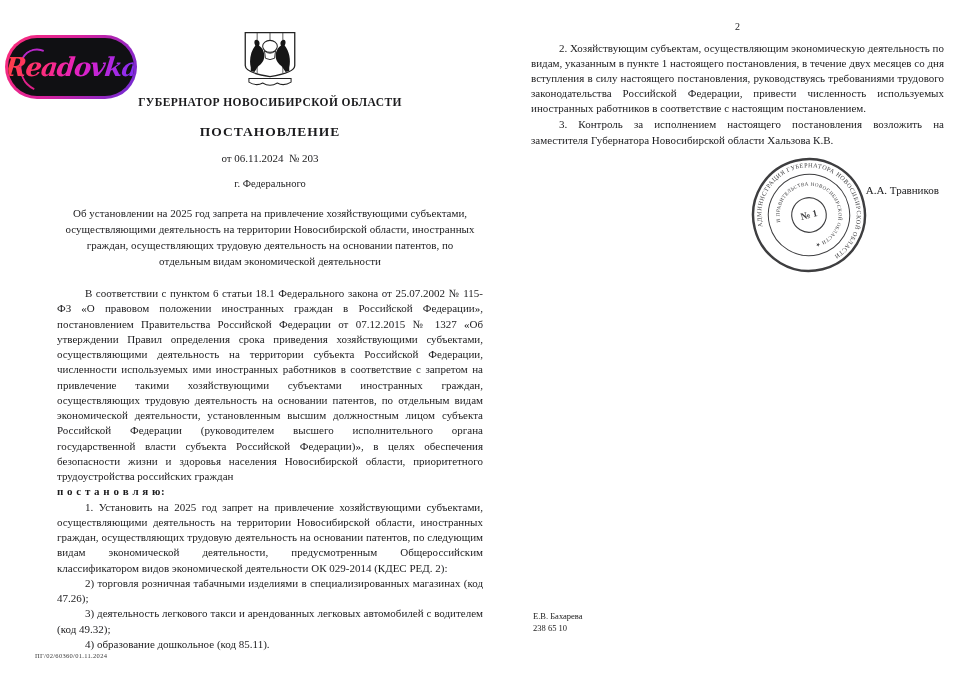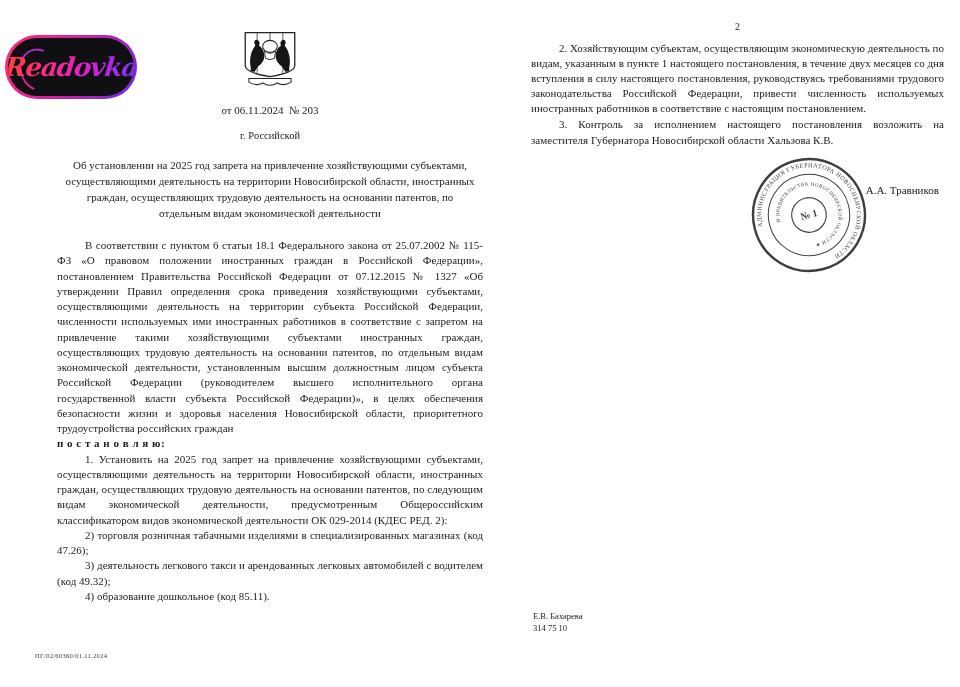--- a/index.html
+++ b/index.html
@@ -76,22 +76,24 @@
     <line x1="22" y1="2" x2="22" y2="46.5" stroke="#232323" stroke-width="0.8"></line>
     <line x1="36" y1="2" x2="36" y2="10" stroke="#232323" stroke-width="0.8"></line>
     <line x1="50" y1="2" x2="50" y2="46.5" stroke="#232323" stroke-width="0.8"></line>
     <ellipse cx="36" cy="17" rx="8" ry="6.5" fill="#ffffff" stroke="#232323" stroke-width="1.1"></ellipse>
     <path d="M30,22 Q36,27 42,22 L41,30 Q36,33 31,30 Z" fill="#ffffff" stroke="#232323" stroke-width="1"></path>
     <path d="M15,40 C13,32 15,22 20,16 C18,13 19,9 22,10 C25,11 25,14 24,16 C29,19 31,26 29,32 C27,37 23,38 21,42 L19,45 L15,44 Z" fill="#161616"></path>
     <path d="M57,40 C59,32 57,22 52,16 C54,13 53,9 50,10 C47,11 47,14 48,16 C43,19 41,26 43,32 C45,37 49,38 51,42 L53,45 L57,44 Z" fill="#161616"></path>
     <path d="M13,52 H59 V56 Q51,61 44,57 Q36,62 28,57 Q21,61 13,56 Z" fill="#ffffff" stroke="#232323" stroke-width="1.1"></path>
   </svg>
 
+  <div class="org">ГУБЕРНАТОР НОВОСИБИРСКОЙ ОБЛАСТИ</div>
+  <div class="doc-type">ПОСТАНОВЛЕНИЕ</div>
   <div class="date-line">от 06.11.2024  № 203</div>
-  <div class="city">г. Российской</div>
+  <div class="city">г. Федерального</div>
   <div class="title">Об установлении на 2025 год запрета на привлечение хозяйствующими субъектами, осуществляющими деятельность на территории Новосибирской области, иностранных граждан, осуществляющих трудовую деятельность на основании патентов, по отдельным видам экономической деятельности</div>
 
   <div class="body-text">
     <p>В соответствии с пунктом 6 статьи 18.1 Федерального закона от 25.07.2002 № 115-ФЗ «О правовом положении иностранных граждан в Российской Федерации», постановлением Правительства Российской Федерации от 07.12.2015 № 1327 «Об утверждении Правил определения срока приведения хозяйствующими субъектами, осуществляющими деятельность на территории субъекта Российской Федерации, численности используемых ими иностранных работников в соответствие с запретом на привлечение такими хозяйствующими субъектами иностранных граждан, осуществляющих трудовую деятельность на основании патентов, по отдельным видам экономической деятельности, установленным высшим должностным лицом субъекта Российской Федерации (руководителем высшего исполнительного органа государственной власти субъекта Российской Федерации)», в целях обеспечения безопасности жизни и здоровья населения Новосибирской области, приоритетного трудоустройства российских граждан</p>
     <p class="resolve">п о с т а н о в л я ю:</p>
     <p>1. Установить на 2025 год запрет на привлечение хозяйствующими субъектами, осуществляющими деятельность на территории Новосибирской области, иностранных граждан, осуществляющих трудовую деятельность на основании патентов, по следующим видам экономической деятельности, предусмотренным Общероссийским классификатором видов экономической деятельности ОК 029-2014 (КДЕС РЕД. 2):</p>
     <p>2) торговля розничная табачными изделиями в специализированных магазинах (код 47.26);</p>
     <p>3) деятельность легкового такси и арендованных легковых автомобилей с водителем (код 49.32);</p>
     <p>4) образование дошкольное (код 85.11).</p>
   </div>
@@ -123,14 +125,14 @@
         <textPath href="#ring-inner-path">И ПРАВИТЕЛЬСТВА НОВОСИБИРСКОЙ ОБЛАСТИ ★</textPath>
       </text>
       <text x="60" y="63" font-size="9.5" font-weight="bold" text-anchor="middle">№ 1</text>
     </svg>
     <div class="sign-name">А.А. Травников</div>
   </div>
 </section>
 
 <div class="contact">
   <div>Е.В. Бахарева</div>
-  <div>314 75 10</div>
+  <div>238 65 10</div>
 </div>
 
 </body></html>

